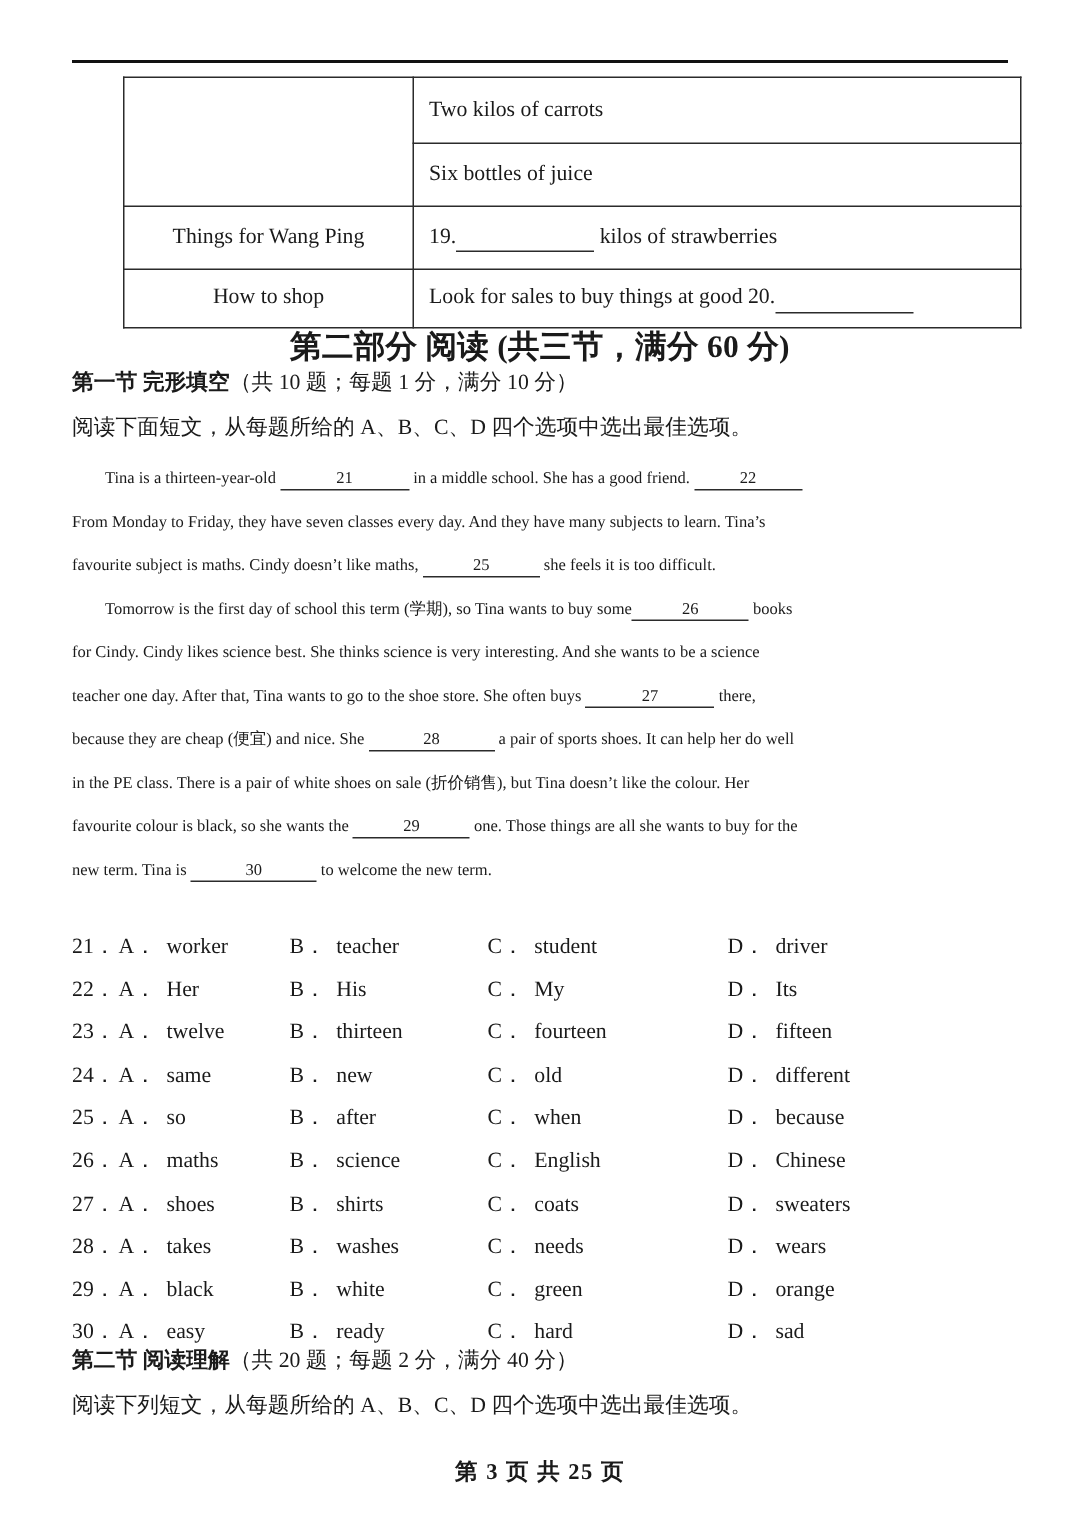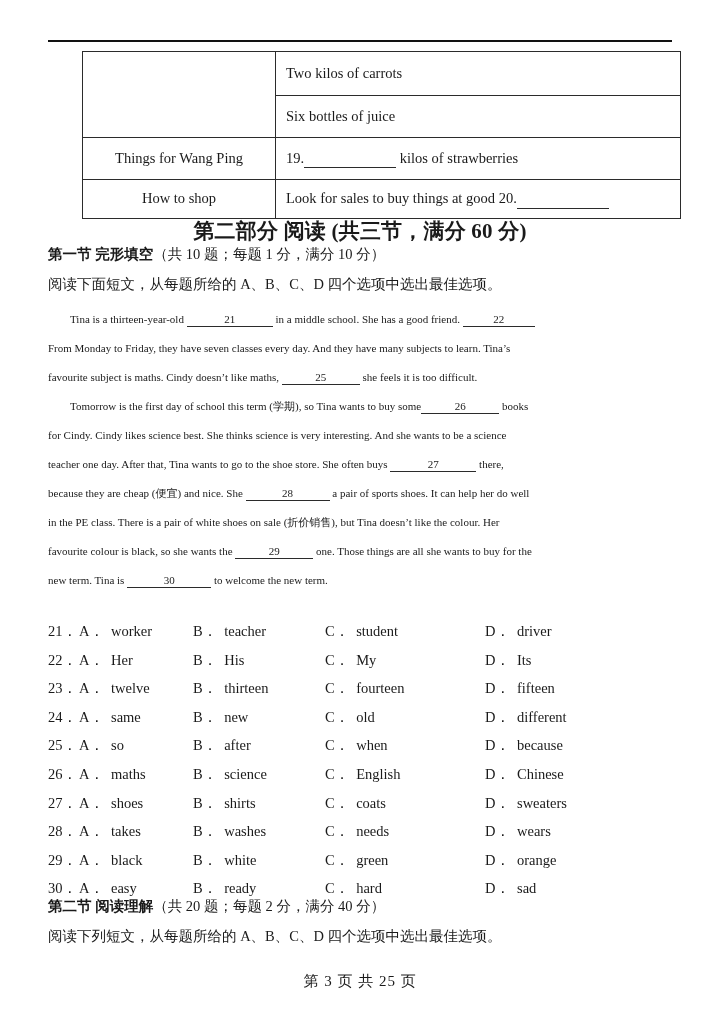--- a/index.html
+++ b/index.html
@@ -131,21 +131,21 @@
   .opt-c   { position: absolute; left: 277px; }
   .opt-d   { position: absolute; left: 437px; }
   .lbl { margin-right: 7px; }
 
   
   .footer {
     position: absolute;
     left: 0;
     width: 720px;
     text-align: center;
-    font-weight: normal;
+    font-weight: bold;
     font-size: 15px;
     letter-spacing: 1px;
   }
 </style>
 </head>
 <body>
 
 <div class="page">
 
   <div class="top-rule"></div>

